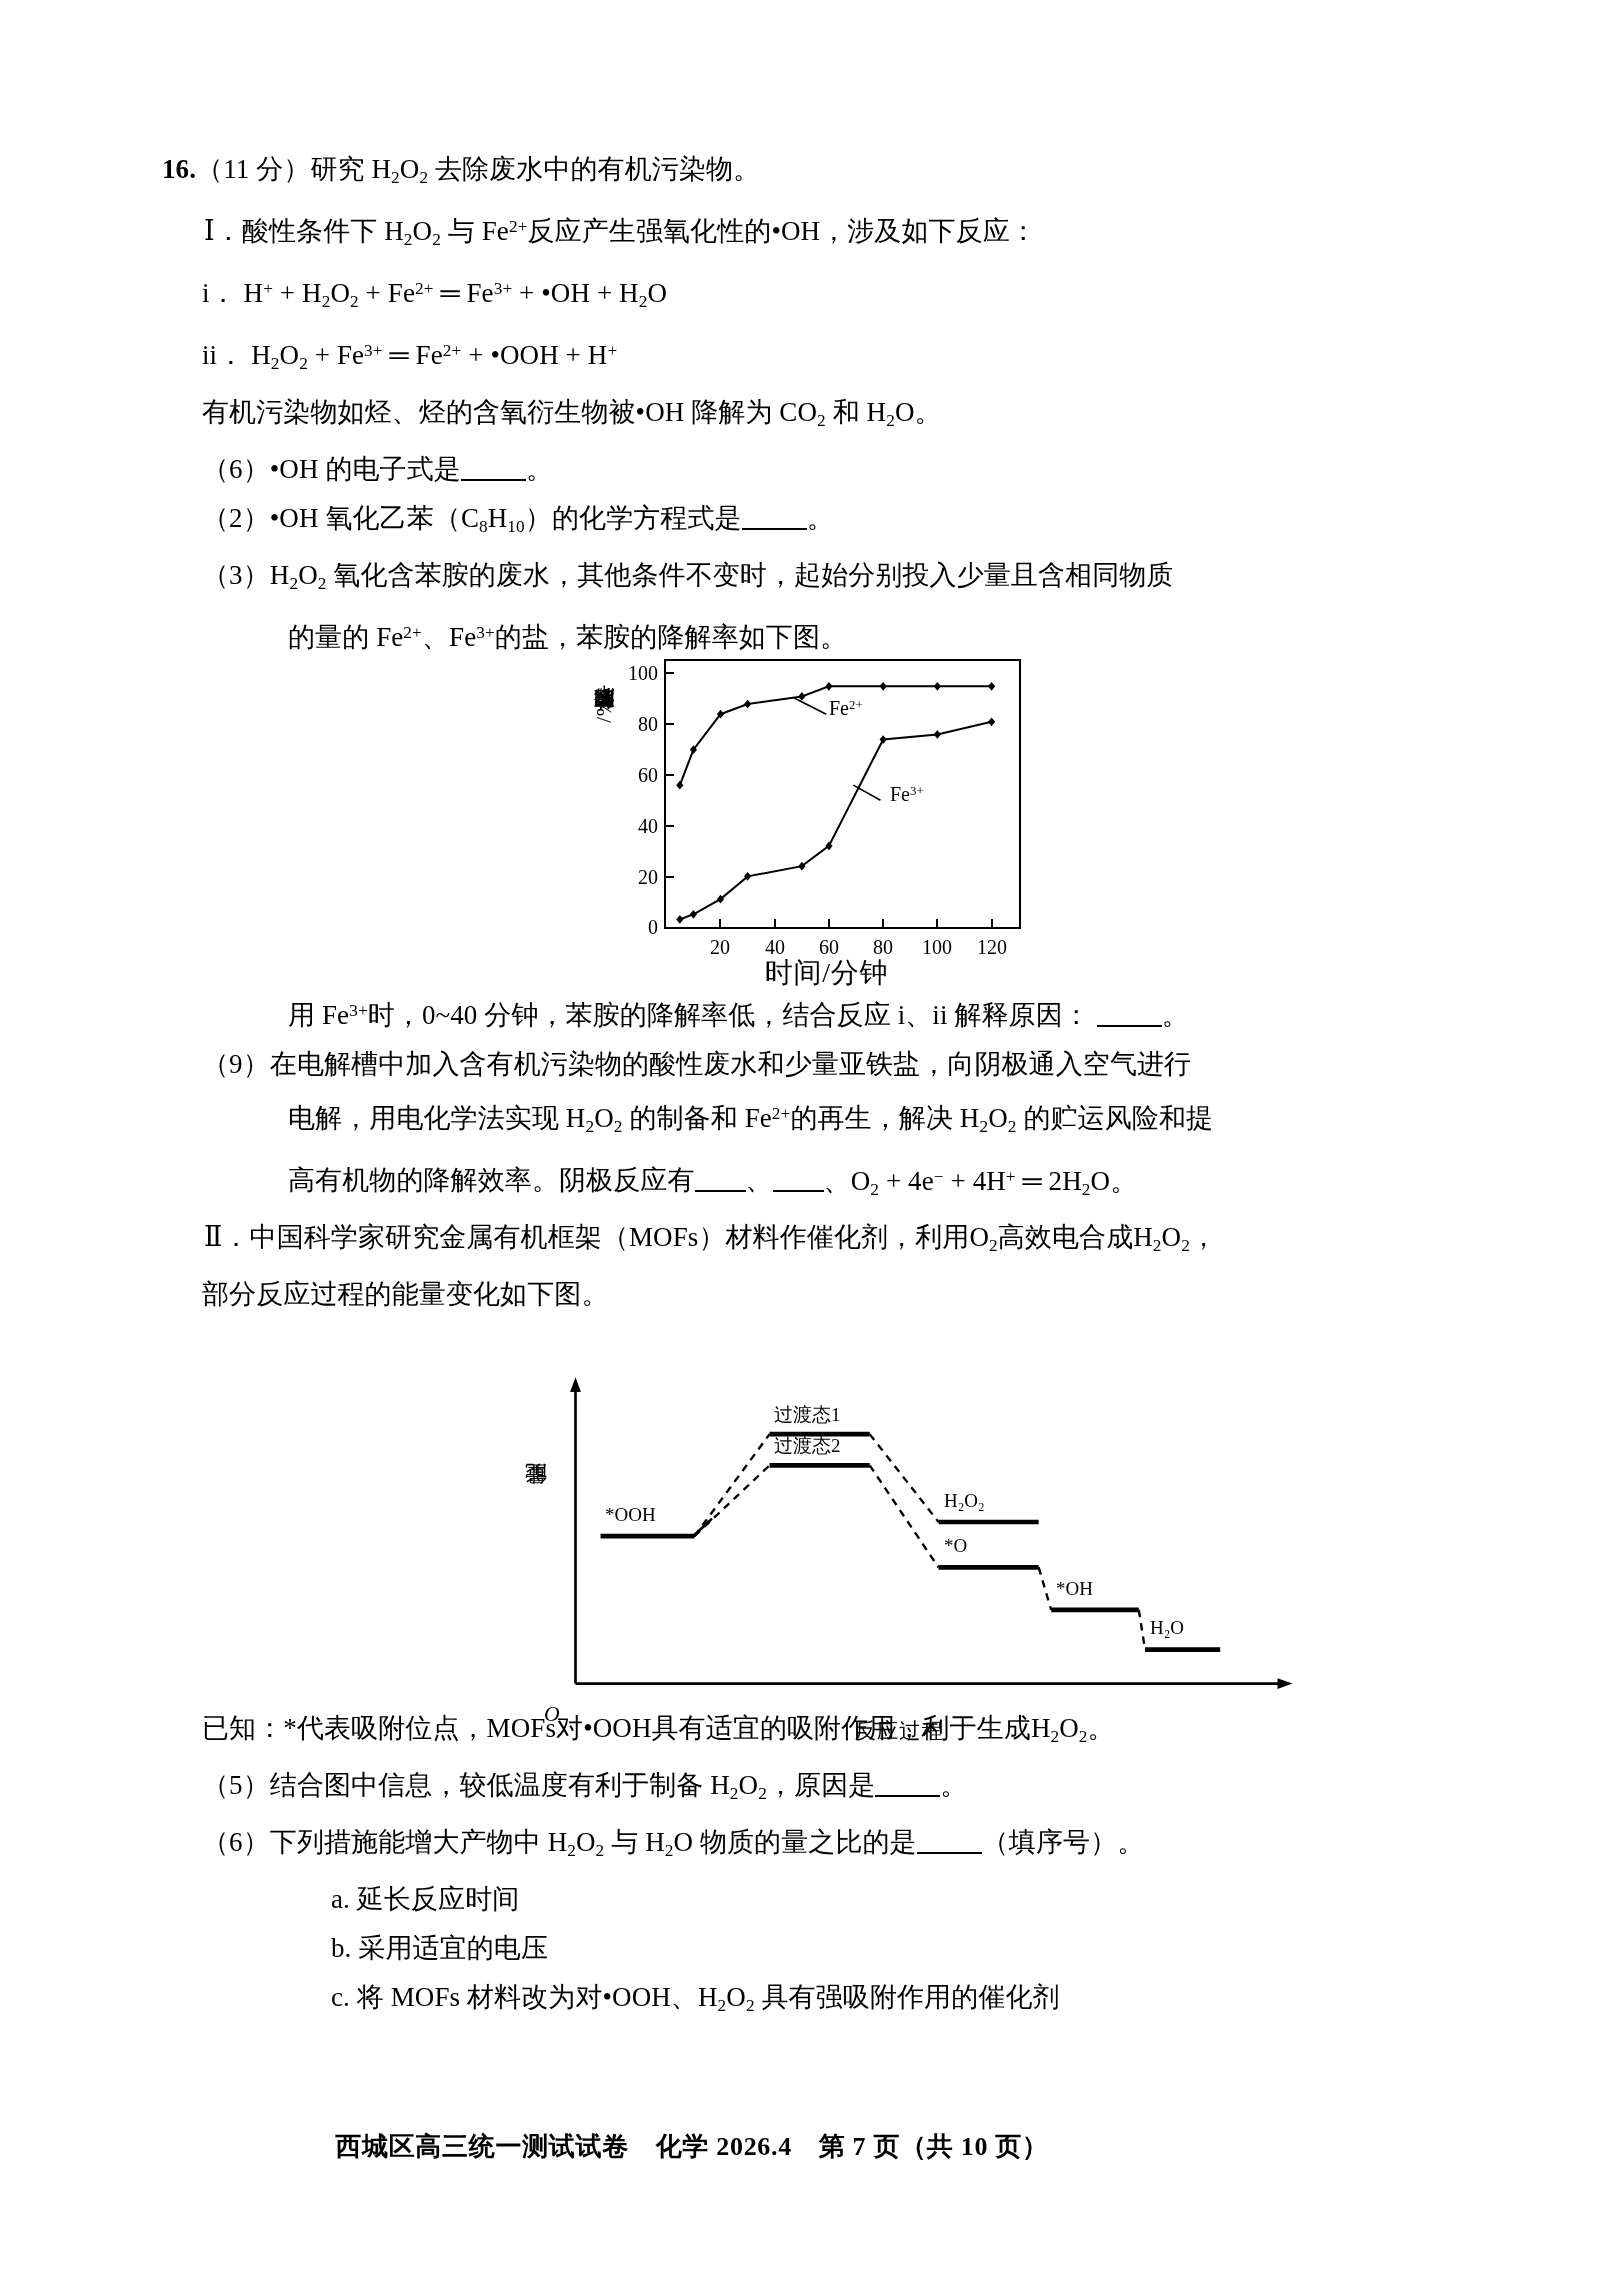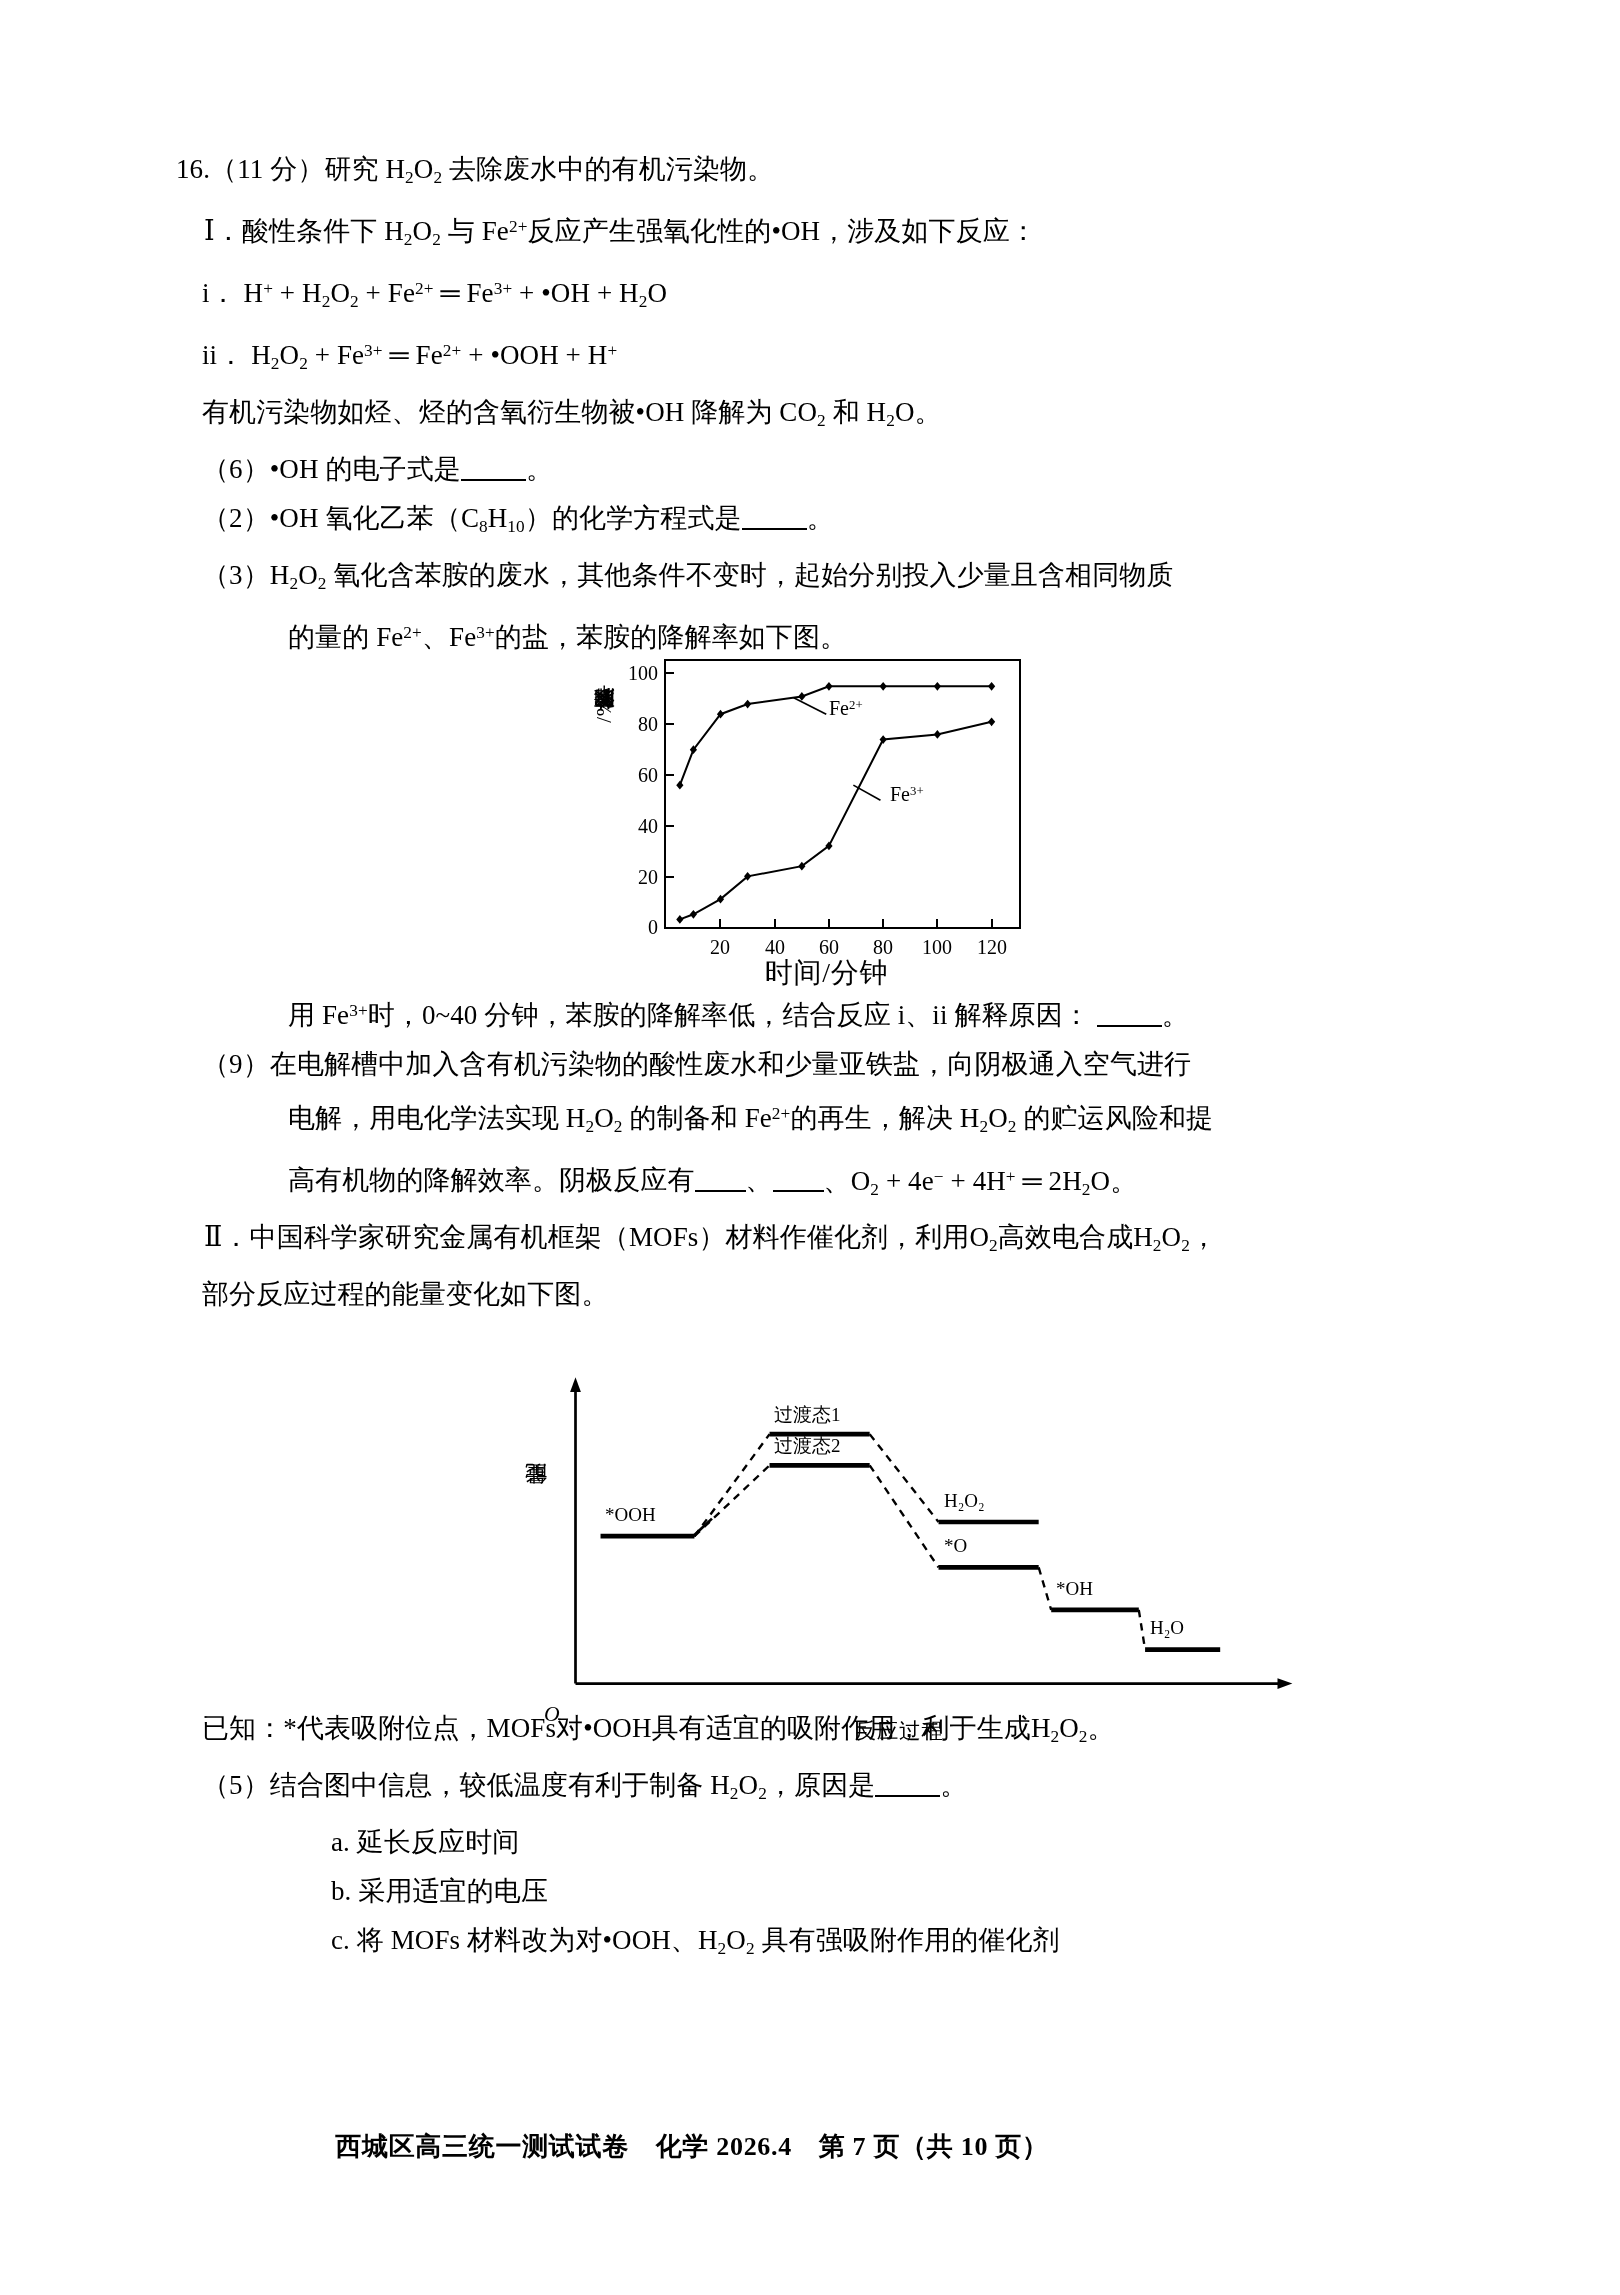--- a/index.html
+++ b/index.html
@@ -32,21 +32,21 @@
     font-size: 27px;
     line-height: 49px;
     white-space: nowrap;
     letter-spacing: 0.1px;
   }
   .l-ind0 { margin-left: 0px; }
   .l-ind1 { margin-left: 42px; }
   .l-ind2 { margin-left: 40px; }
   .l-ind3 { margin-left: 126px; }
   .l-ind4 { margin-left: 169px; }
-  .qnum { font-weight: normal; margin-left: 14px; }
+  .qnum { font-weight: bold; }
   sub { font-size: 0.64em; vertical-align: -0.28em; }
   sup { font-size: 0.64em; vertical-align: 0.48em; }
   .blank {
     display: inline-block;
     border-bottom: 2px solid #000;
     width: 65px;
     height: 20px;
     vertical-align: -2.7px;
   }
   .blank.sm { width: 51px; }
@@ -232,20 +232,23 @@
     <div class="line l-ind2">部分反应过程的能量变化如下图。</div>
 
     <div style="height:385px"></div>
 
     <div class="line l-ind2">已知：*代表吸附位点，MOFs对•OOH具有适宜的吸附作用，利于生成H<sub>2</sub>O<sub>2</sub>。</div>
 
     <div class="line l-ind2">
       <span>（5）结合图中信息，较低温度有利于制备 H<sub>2</sub>O<sub>2</sub>，原因是</span><span class="blank"></span><span>。</span>
     </div>
 
+    <div class="line l-ind2">
+      <span>（6）下列措施能增大产物中 H<sub>2</sub>O<sub>2</sub> 与 H<sub>2</sub>O 物质的量之比的是</span><span class="blank"></span><span>（填序号）。</span>
+    </div>
 
     <div class="line l-ind4">a. 延长反应时间</div>
     <div class="line l-ind4">b. 采用适宜的电压</div>
     <div class="line l-ind4">c. 将 MOFs 材料改为对•OOH、H<sub>2</sub>O<sub>2</sub> 具有强吸附作用的催化剂</div>
 
   </div>
 
   <div class="chart1-wrap">
     <div class="c1-ylabel">苯胺的降解率/%</div>
     <div class="c1-frame" id="c1frame">

